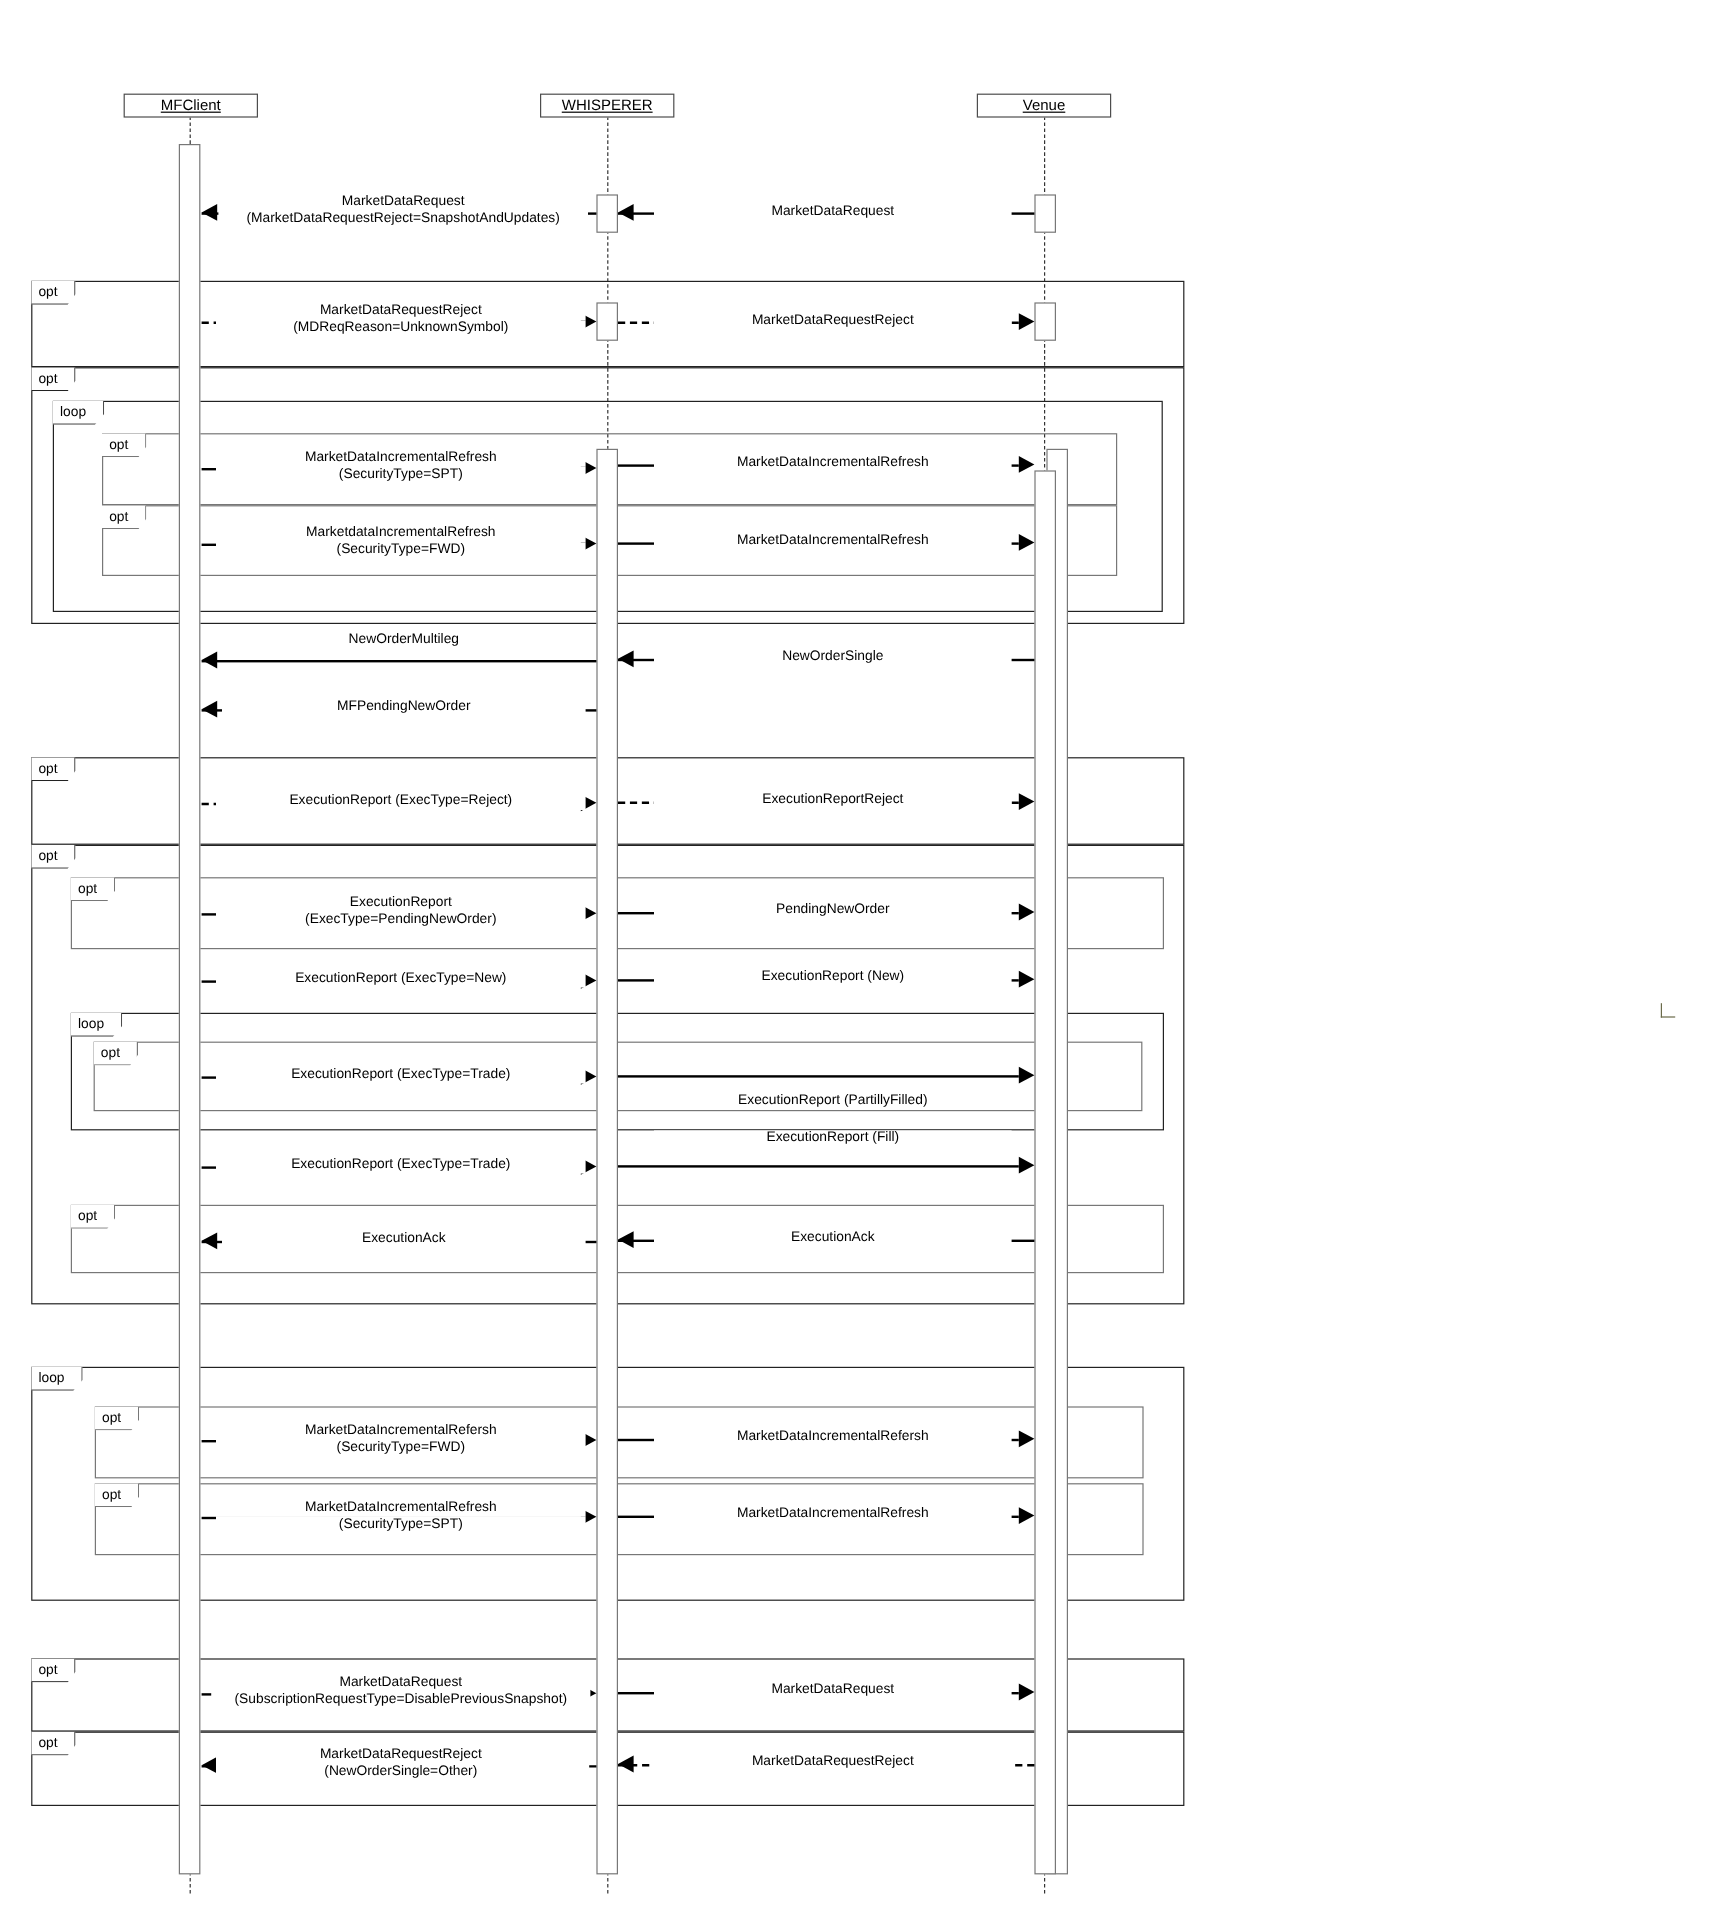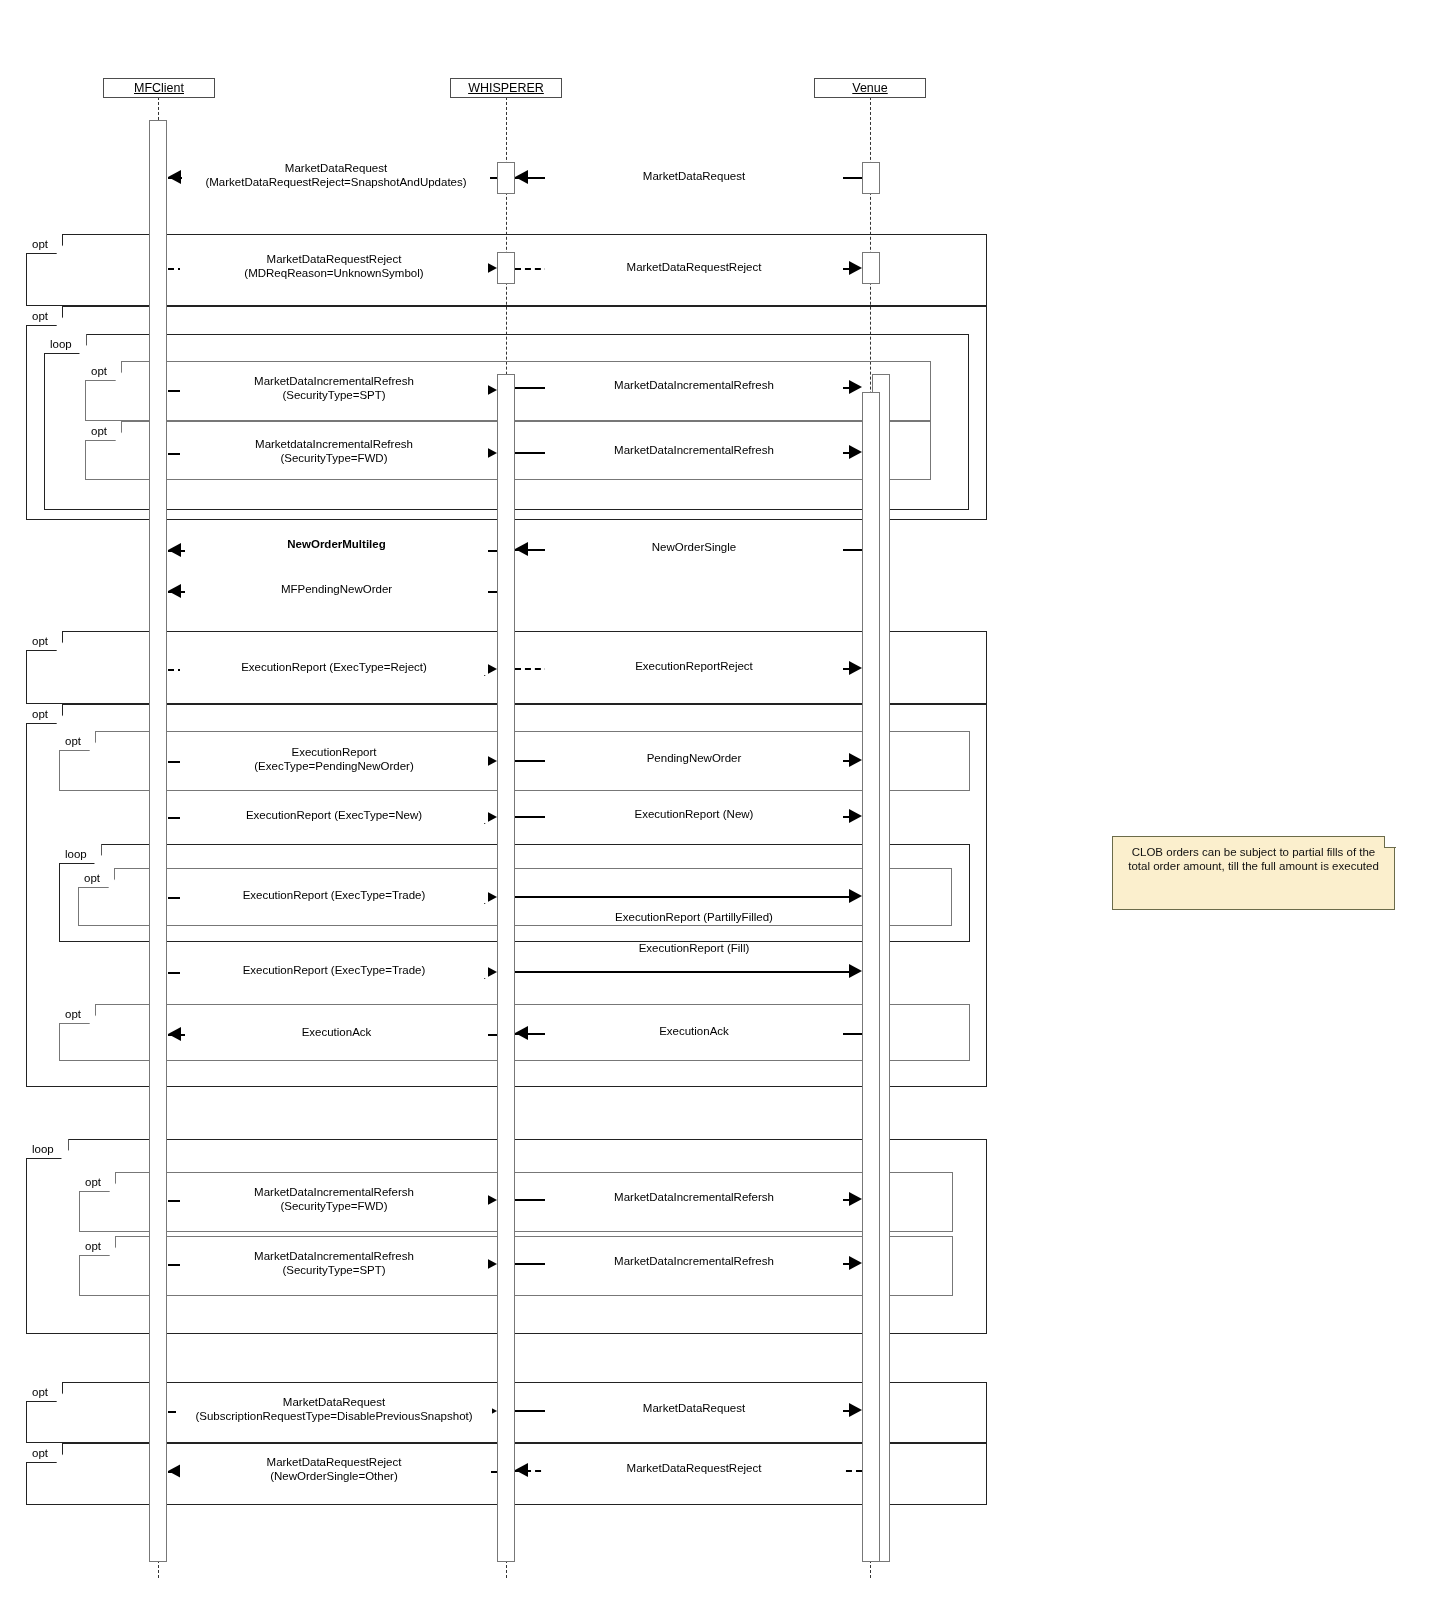--- a/index.html
+++ b/index.html
@@ -243,21 +243,21 @@
   <div class="arrow-head right" style="left:484px; top:446px;"></div>
   <div class="msg-label" style="left:180px; top:438px; width:300px;">MarketdataIncrementalRefresh</div>
   <div class="msg-label" style="left:180px; top:452px; width:300px;">(SecurityType=FWD)</div>
 
   <div class="msg-line solid" style="left:515px; top:452px; width:334px;"></div>
   <div class="arrow-head right" style="left:849px; top:445px;"></div>
   <div class="msg-label" style="left:545px; top:444px; width:290px;">MarketDataIncrementalRefresh</div>
 
   <div class="msg-line solid" style="left:168px; top:550px; width:329px;"></div>
   <div class="arrow-head left" style="left:168px; top:543px;"></div>
-  <div class="msg-label" style="left:185px; top:538px; width:295px;font-weight:bold;">NewOrderMultileg</div>
+  <div class="msg-label" style="left:185px; top:527px; width:295px;">NewOrderMultileg</div>
 
   <div class="msg-line solid" style="left:515px; top:549px; width:347px;"></div>
   <div class="arrow-head left" style="left:515px; top:542px;"></div>
   <div class="msg-label" style="left:545px; top:541px; width:290px;text-align:center;">NewOrderSingle</div>
 
   <div class="msg-line solid" style="left:168px; top:591px; width:329px;"></div>
   <div class="arrow-head left" style="left:168px; top:584px;"></div>
   <div class="msg-label" style="left:185px; top:583px; width:295px;">MFPendingNewOrder</div>
 
   <div class="msg-line dashed" style="left:168px; top:669px; width:316px;"></div>
@@ -338,18 +338,15 @@
 
   <div class="msg-line dashed" style="left:168px; top:1471px; width:329px;"></div>
   <div class="arrow-head left" style="left:168px; top:1464px;"></div>
   <div class="msg-label" style="left:180px; top:1456px; width:300px;">MarketDataRequestReject</div>
   <div class="msg-label" style="left:180px; top:1470px; width:300px;">(NewOrderSingle=Other)</div>
 
   <div class="msg-line dashed" style="left:515px; top:1470px; width:347px;"></div>
   <div class="arrow-head left" style="left:515px; top:1463px;"></div>
   <div class="msg-label" style="left:545px; top:1462px; width:290px;">MarketDataRequestReject</div>
 
-  <div class="note" style="left:1112px; top:836px; width:283px; height:74px;">
-    <span>CLOB orders can be subject to partial fills of the total order amount, till the full amount is executed</span>
-  </div>
   <div class="note-fold" style="left:1384px; top:836px;"></div>
 
 </div>
 
 </body></html>

